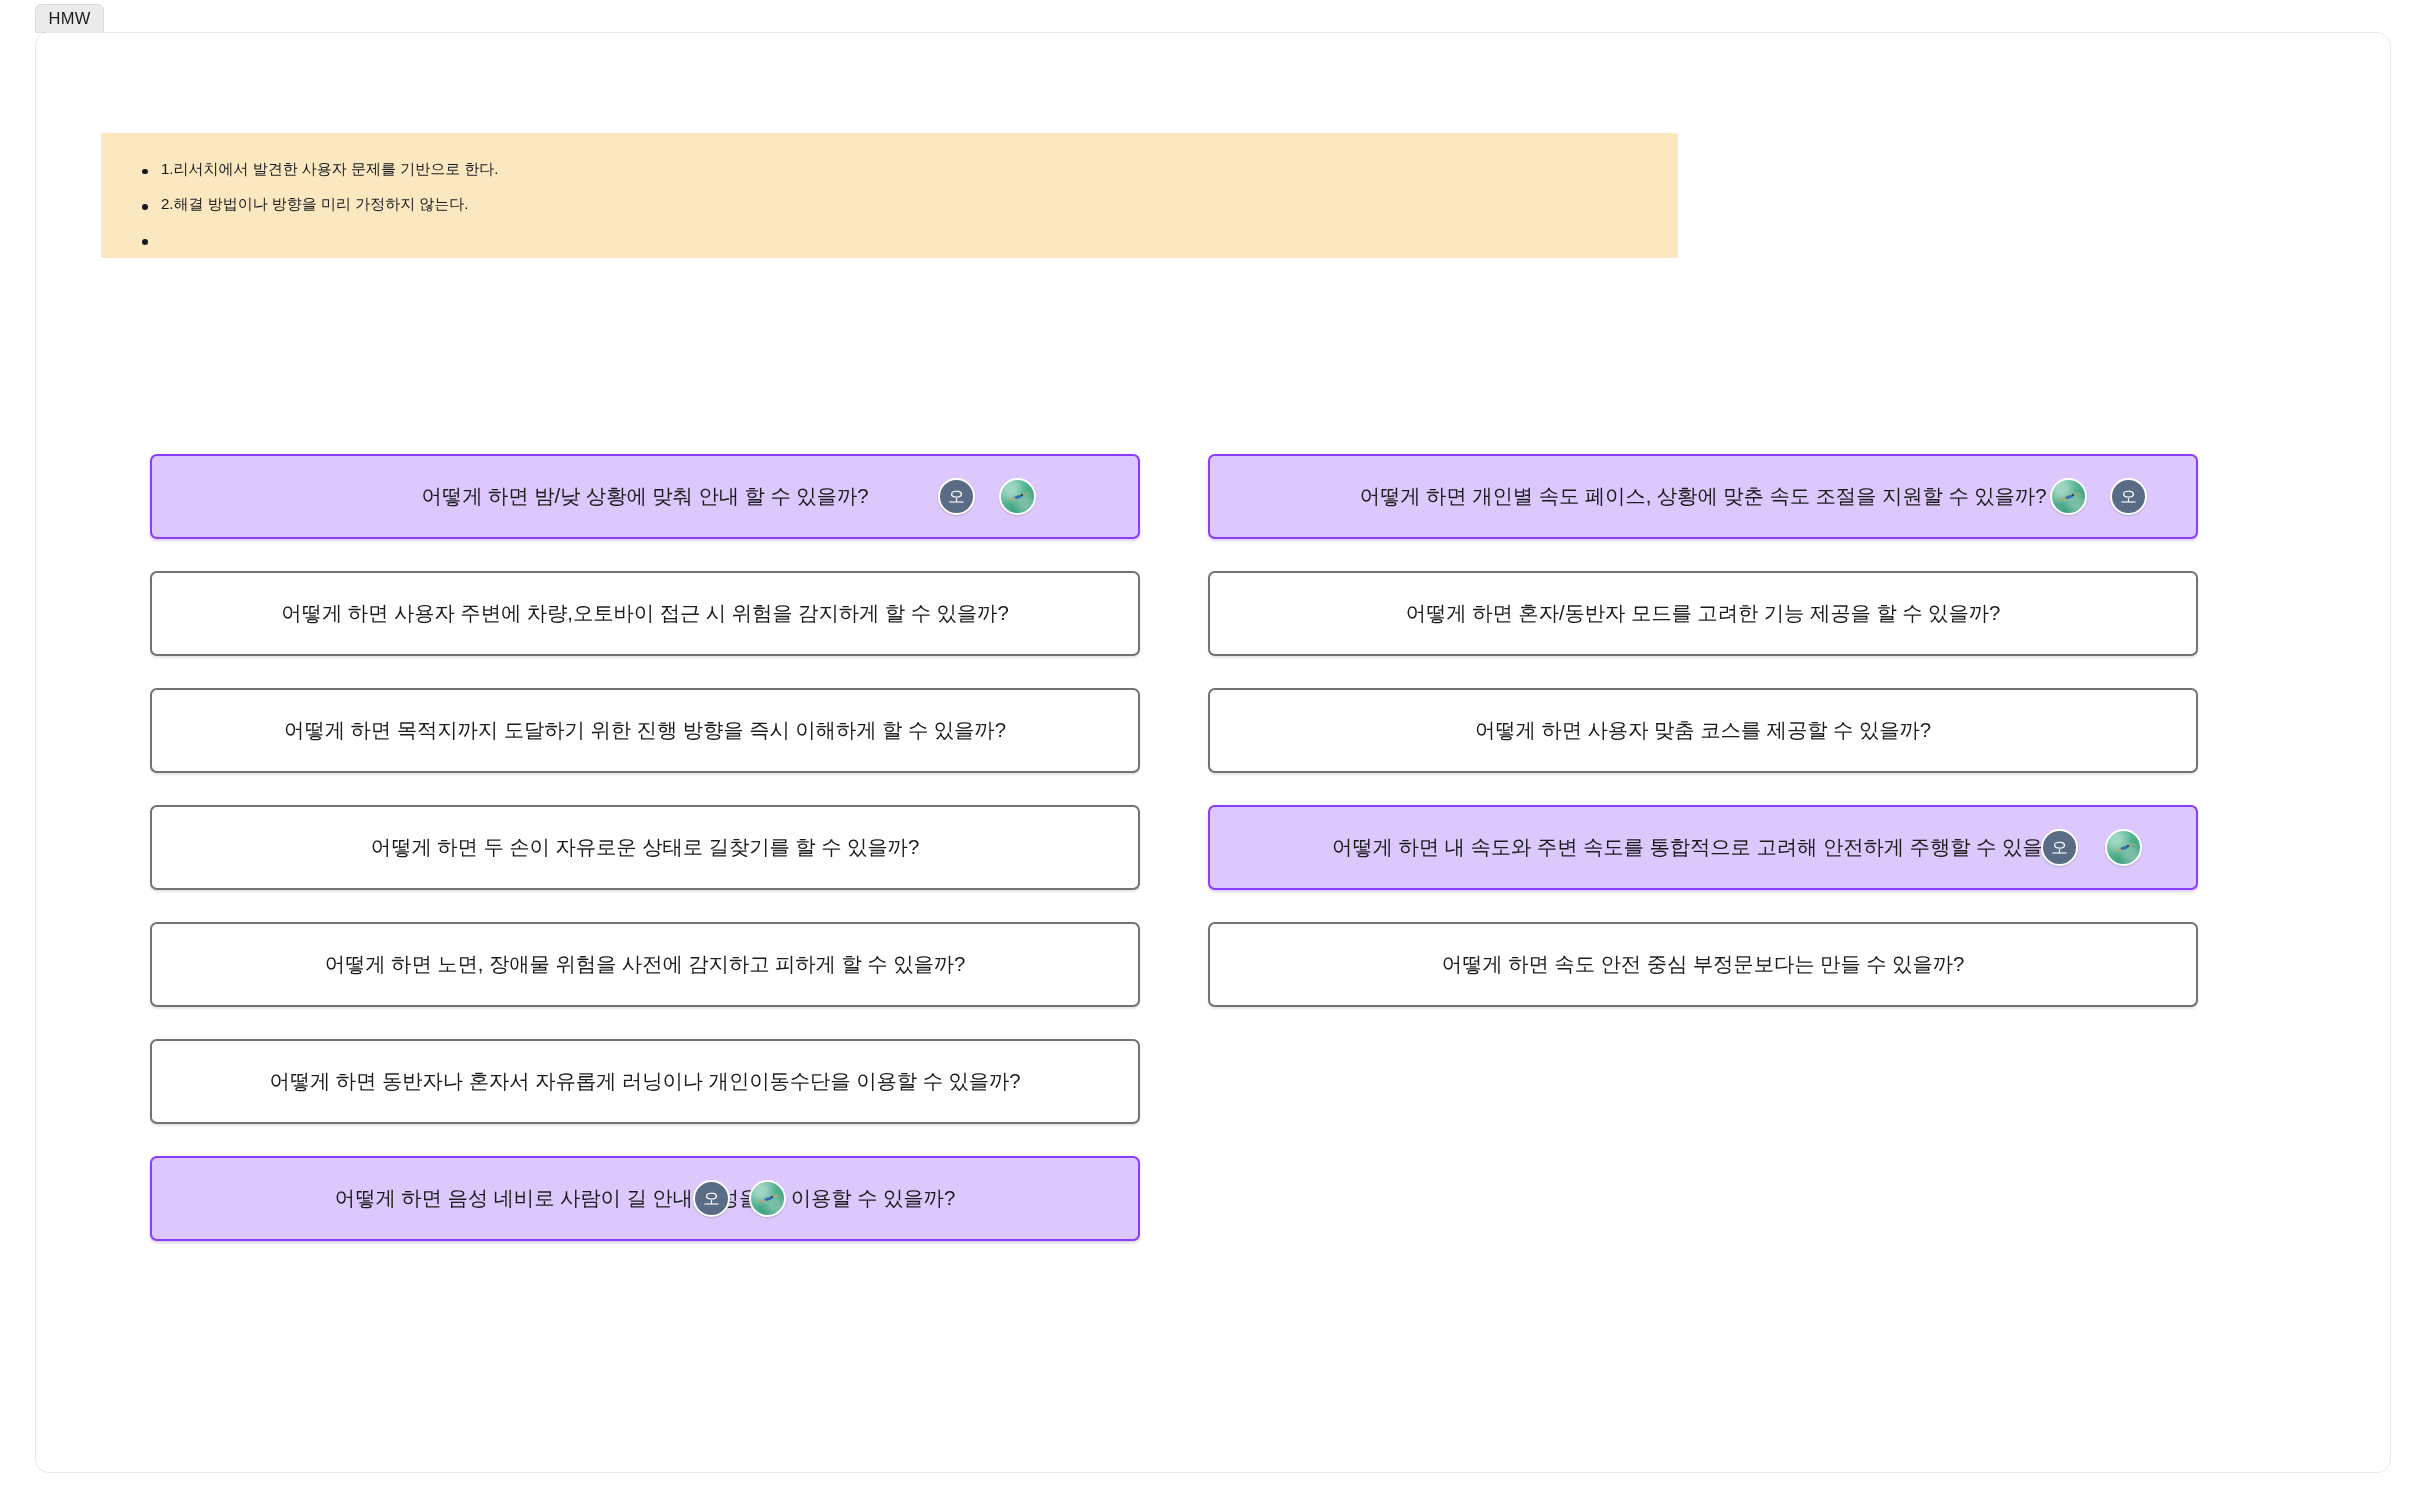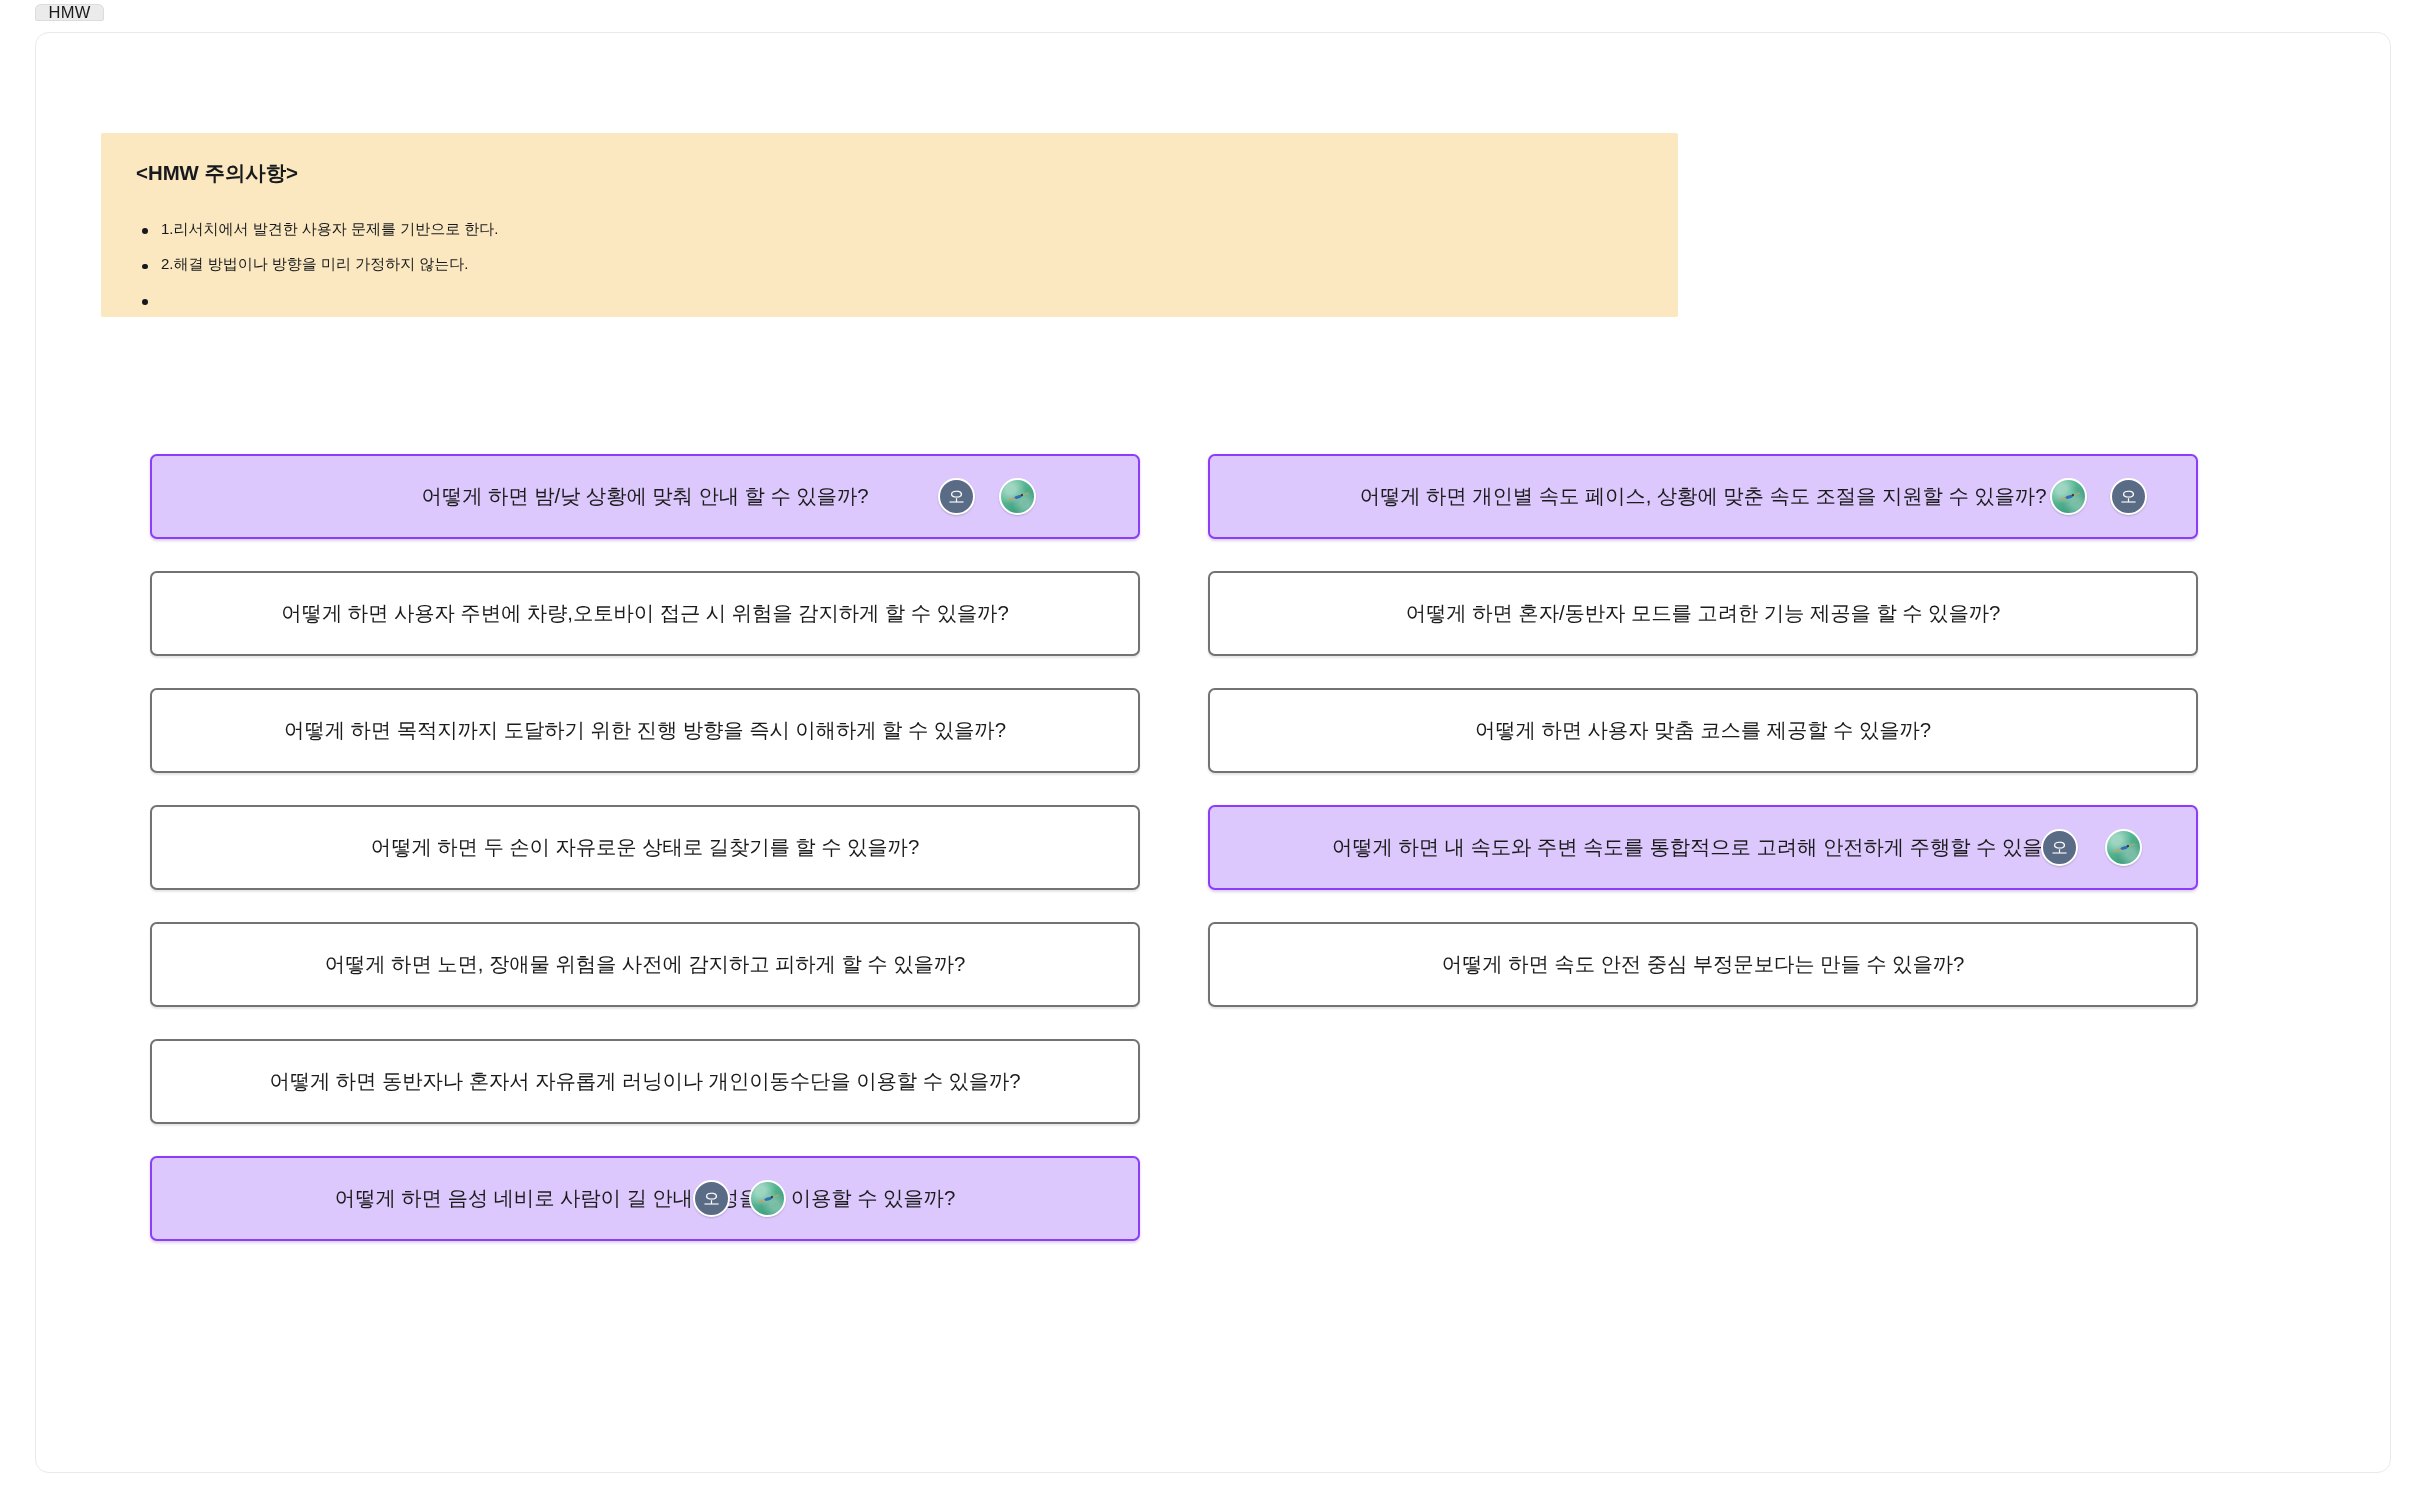--- a/index.html
+++ b/index.html
@@ -14,21 +14,21 @@
 
   
   .tabbar {
     position: absolute;
     left: 0; top: 0;
     width: 2426px; height: 37px;
   }
   .tab-chip {
     position: absolute;
     left: 35px; top: 3.9px;
-    height: 17px;
+    height: 29px;
     padding: 0 12.6px;
     display: flex; align-items: center;
     background: #ebebeb;
     border: 1px solid #dcdcdc;
     border-radius: 5.8px 5.8px 1.9px 1.9px;
     font-size: 16.5px;
     font-weight: 400;
     color: #1b1b1b;
     letter-spacing: 0.2px;
     white-space: nowrap;
@@ -170,21 +170,20 @@
 
 <div class="tabbar">
   <div class="tab-chip">
     <span>HMW</span>
   </div>
 </div>
 
 <div class="page-card">
 
   <div class="notice">
-    <div class="notice-title">&lt;HMW 주의사항&gt;</div>
     <ul class="notice-list">
       <li>
         <span class="bullet"></span>
         <span>1.리서치에서 발견한 사용자 문제를 기반으로 한다.</span>
       </li>
       <li>
         <span class="bullet"></span>
         <span>2.해결 방법이나 방향을 미리 가정하지 않는다.</span>
       </li>
       <li>

